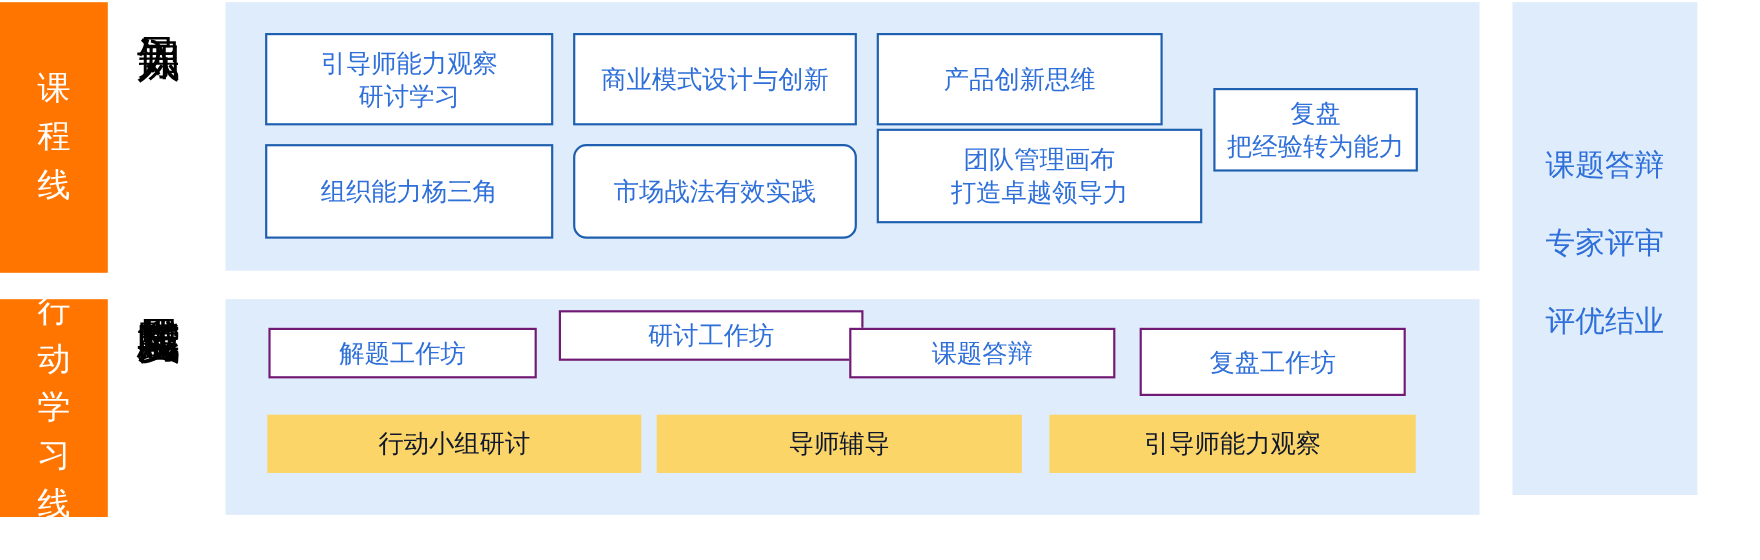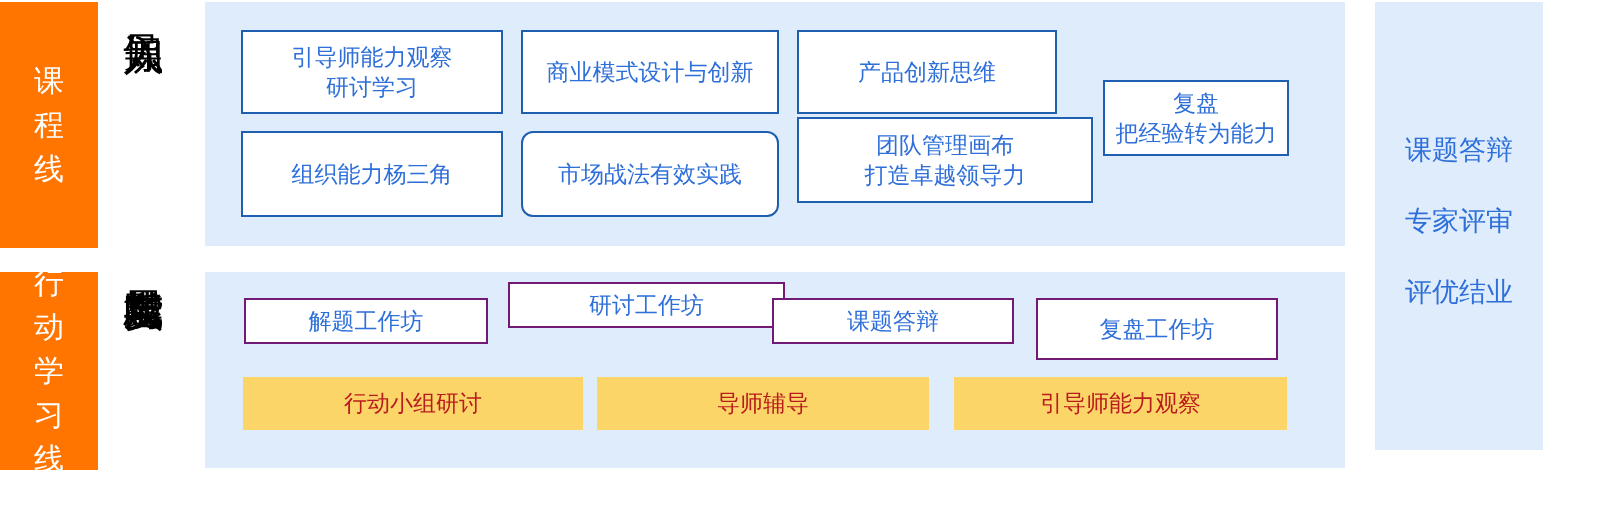--- a/index.html
+++ b/index.html
@@ -91,21 +91,21 @@
     align-items: center;
     justify-content: center;
     text-align: center;
     box-sizing: border-box;
   }
 
   
   .activity-bar {
     position: absolute;
     background: #FCD569;
-    color: #b91c1c;
+    color: #0f172a;
     font-size: 23px;
     display: flex;
     align-items: center;
     justify-content: center;
     text-align: center;
     box-sizing: border-box;
   }
 
   
   .result-item {

